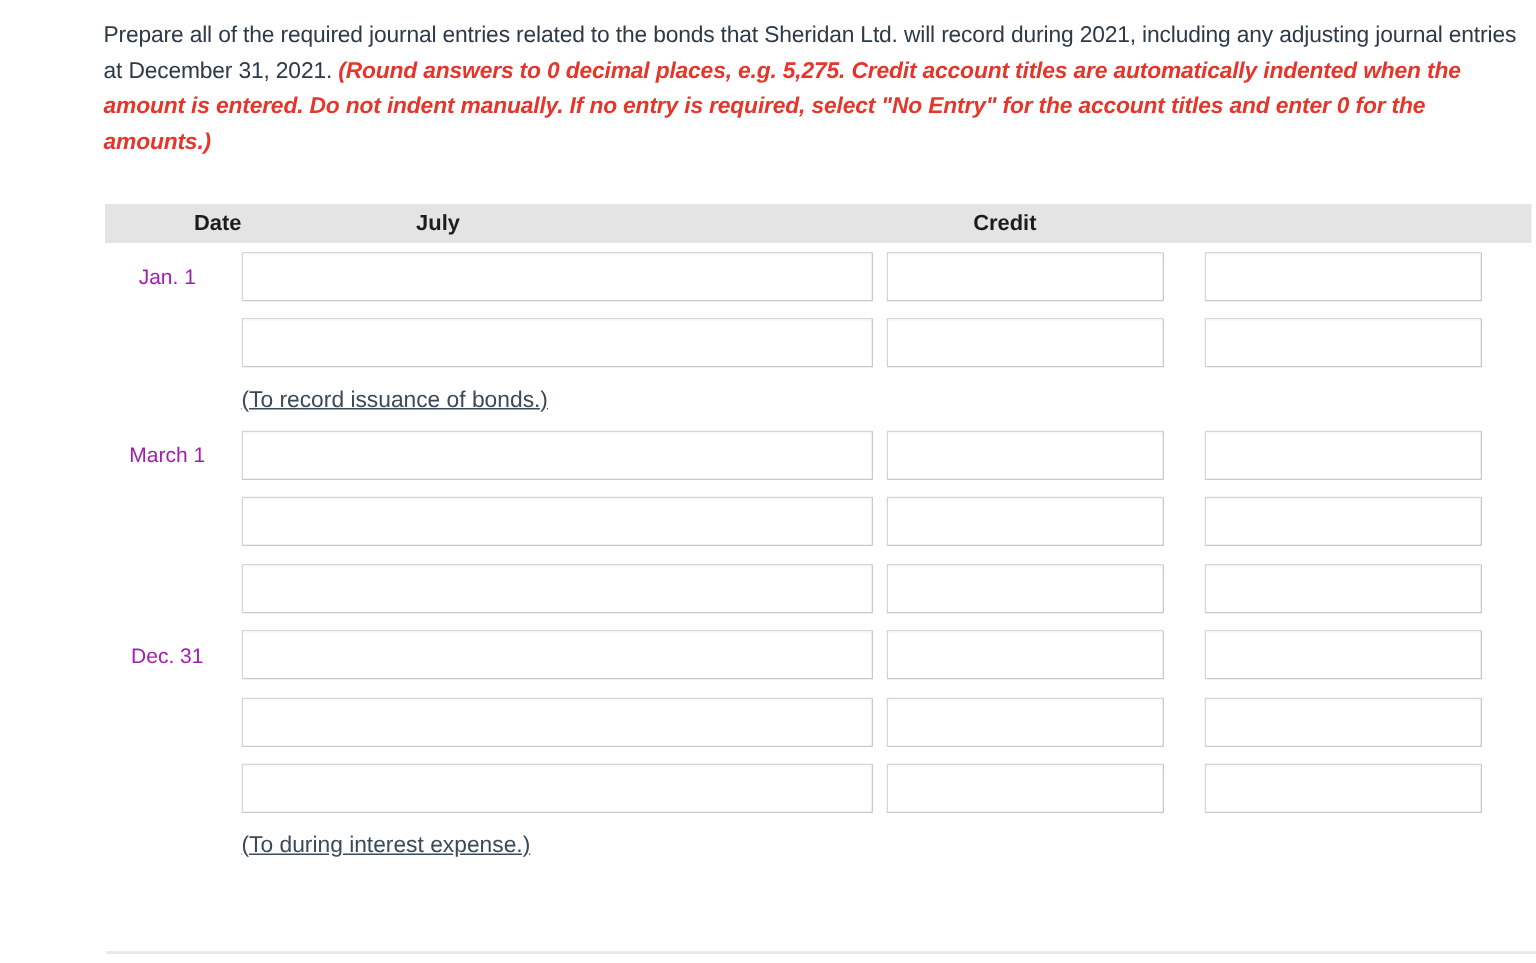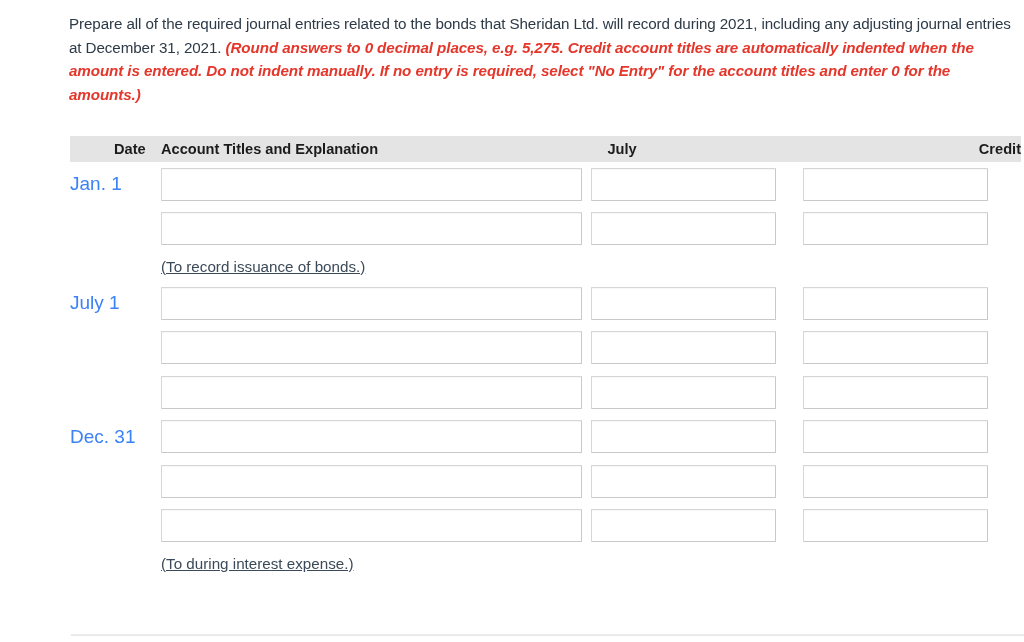--- a/index.html
+++ b/index.html
@@ -52,21 +52,21 @@
     align-items: center;
     height: 26px;
     background: #e4e4e4;
     font-size: 14.6px;
     font-weight: bold;
     color: #1c1c1c;
   }
   .col-date {
     width: 91px;
     box-sizing: border-box;
-    text-align: left;
+    text-align: right;
     flex: 0 0 91px;
     padding-left: 44px;
   }
   .col-acct {
     width: 330px;
     box-sizing: border-box;
     padding-left: 0px;
     flex: 0 0 330px;
   }
   .col-debit {
@@ -84,24 +84,24 @@
 
   .jrow {
     display: flex;
     align-items: center;
     height: 44.5px;
   }
   .jrow .cell-date {
     width: 91px;
     flex: 0 0 91px;
     box-sizing: border-box;
-    text-align: left;
+    text-align: center;
     padding-right: 8px;
-    font-size: 19px;
-    color: #3b82f6;
+    font-size: 14px;
+    color: #a21caf;
   }
   .jrow .cell-acct {
     width: 430px;
     flex: 0 0 430px;
     box-sizing: border-box;
     padding-left: 0px;
   }
   .jrow .cell-debit {
     width: 212px;
     flex: 0 0 212px;
@@ -168,21 +168,20 @@
 <div class="page">
 
   <div class="instructions">
     <span>Prepare all of the required journal entries related to the bonds that Sheridan Ltd. will record during 2021, including any adjusting journal entries at December 31, 2021. </span><span class="emph">(Round answers to 0 decimal places, e.g. 5,275. Credit account titles are automatically indented when the amount is entered. Do not indent manually. If no entry is required, select "No Entry" for the account titles and enter 0 for the amounts.)</span>
   </div>
 
   <div class="journal">
 
     <div class="jrow-head">
       <div class="col-date">Date</div>
-      <div class="col-acct">Account Titles and Explanation</div>
       <div class="col-debit">July</div>
       <div class="col-credit">Credit</div>
     </div>
 
     <div class="jrow">
       <div class="cell-date">Jan. 1</div>
       <div class="cell-acct">
         <input class="fld fld-acct" type="text" placeholder="" style="">
       </div>
       <div class="cell-debit">
@@ -205,21 +204,21 @@
         <input class="fld fld-amt" type="text" placeholder="" style="">
       </div>
     </div>
 
     <div class="memo-row">
       <div class="cell-date"></div>
       <div class="memo">(To record issuance of bonds.)</div>
     </div>
 
     <div class="jrow">
-      <div class="cell-date">July 1</div>
+      <div class="cell-date">March 1</div>
       <div class="cell-acct">
         <input class="fld fld-acct" type="text" placeholder="" style="">
       </div>
       <div class="cell-debit">
         <input class="fld fld-amt" type="text" placeholder="" style="">
       </div>
       <div class="cell-credit">
         <input class="fld fld-amt" type="text" placeholder="" style="">
       </div>
     </div>

